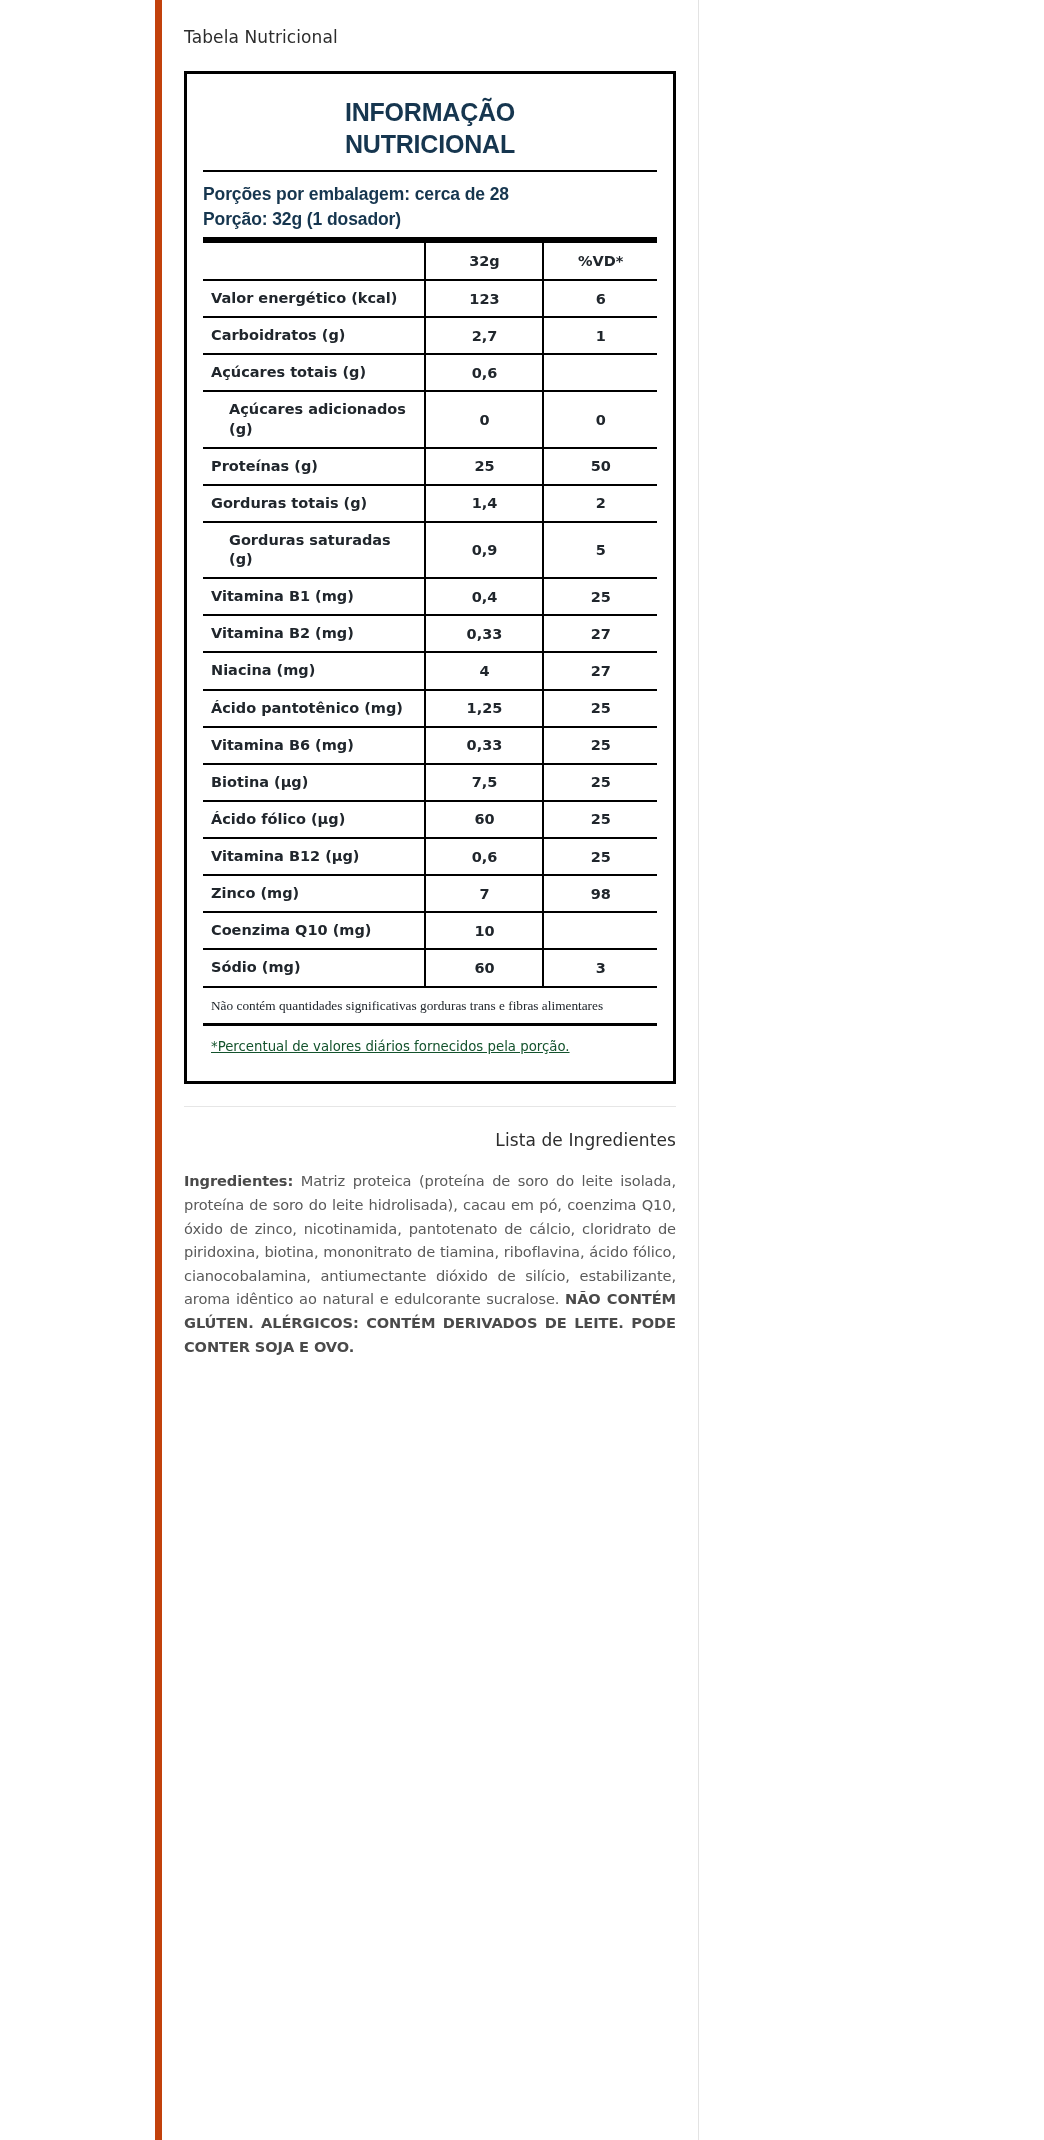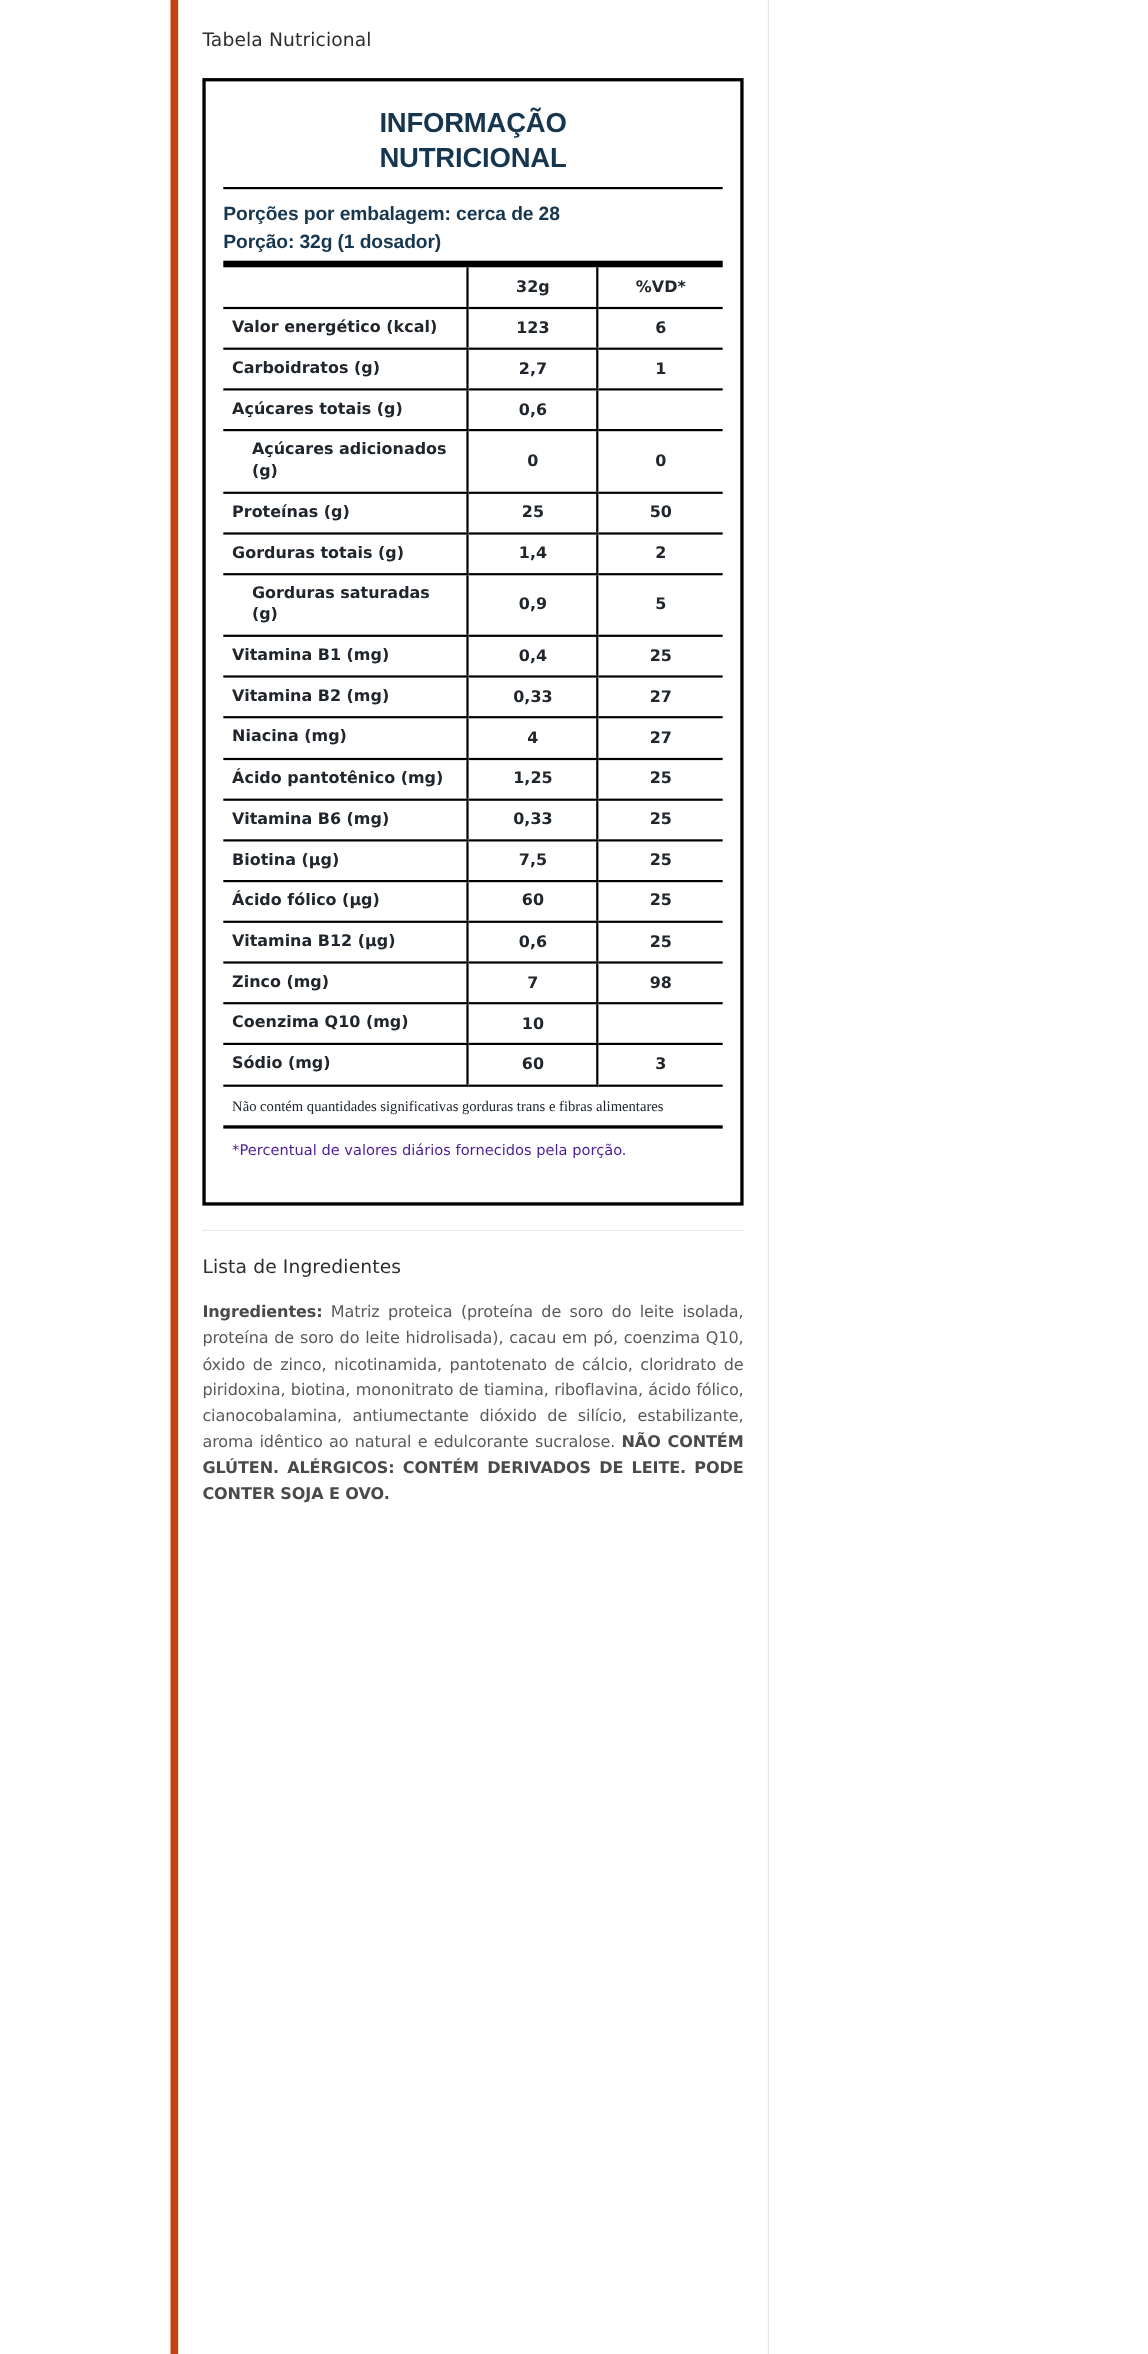--- a/index.html
+++ b/index.html
@@ -32,21 +32,21 @@
     margin: 27px 0 0 0;
     letter-spacing: .1px;
     font-family: "DejaVu Sans", sans-serif;
   }
 
   
   .nfbox {
     margin-top: 24px;
     border: 3px solid #000000;
     background: #ffffff;
-    padding: 18px 16px 32px 16px;
+    padding: 18px 16px 20px 16px;
   }
 
   .nf-title {
     text-align: center;
     font-weight: bold;
     font-size: 25px;
     line-height: 1.28;
     color: #16364f;
     letter-spacing: -.2px;
     padding: 4px 0 10px 0;
@@ -93,35 +93,37 @@
   .nf-note {
     font-size: 13.3px;
     line-height: 1.42;
     color: #20262c;
     padding: 9px 8px 0 8px;
     font-family: Liberation Serif, serif;
   }
   .nf-foot {
     font-size: 13.3px;
     line-height: 1.42;
-    color: #4c1d95;
+    color: #14532d;
     padding: 12px 8px 4px 8px;
     font-family: "DejaVu Sans", sans-serif;
+    text-decoration: underline;
   }
 
   
   .divider { border-top: 1px solid #e6e6e6; margin: 22px 0 0 0; }
 
   .ing-title {
     font-size: 17px;
     color: #2d2d2d;
     font-weight: 400;
     margin: 23px 0 0 0;
     letter-spacing: .1px;
     font-family: "DejaVu Sans", sans-serif;
+    text-align: right;
   }
 
   .ing-body {
     margin: 19px 0 0 0;
     font-size: 14.6px;
     line-height: 1.62;
     color: #5a5a5a;
     text-align: justify;
     font-family: "DejaVu Sans", sans-serif;
     letter-spacing: -.1px;

